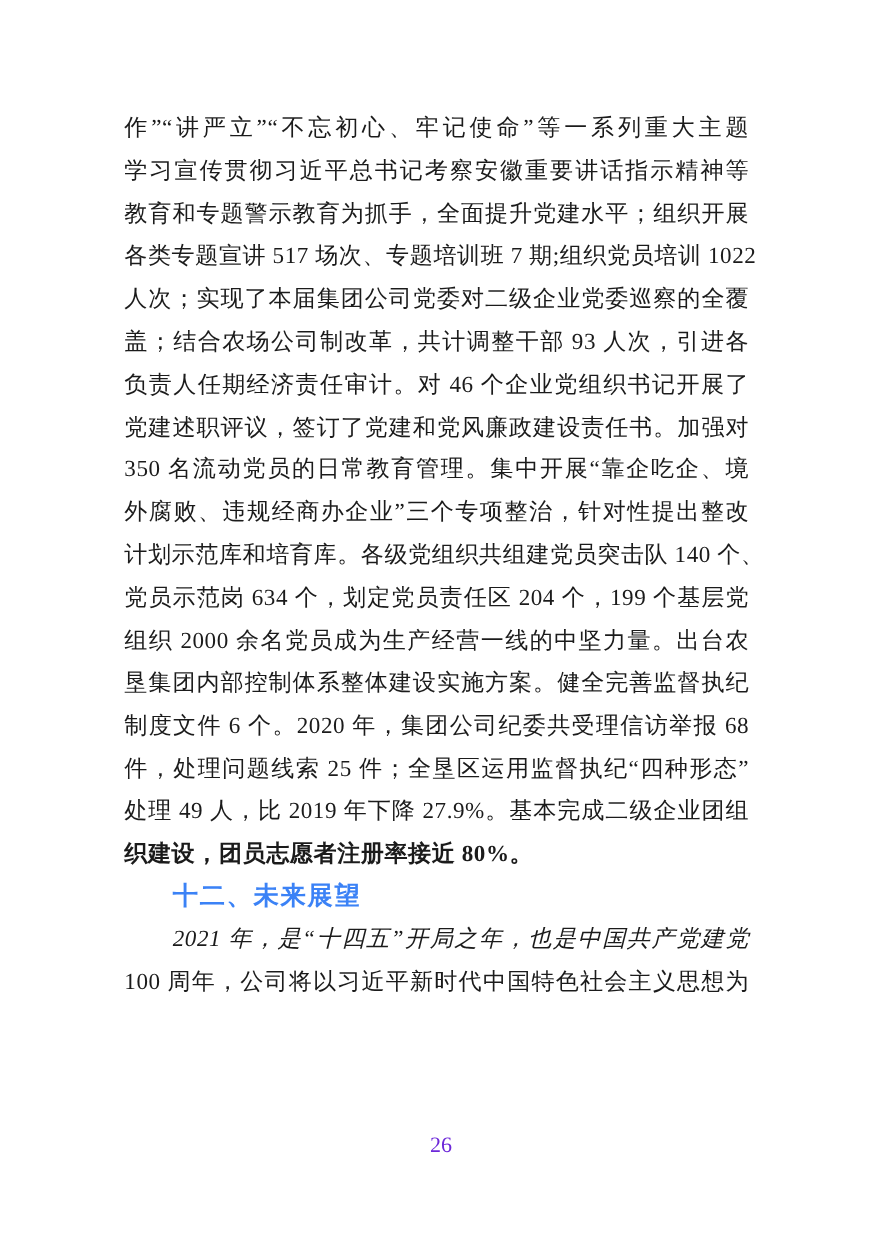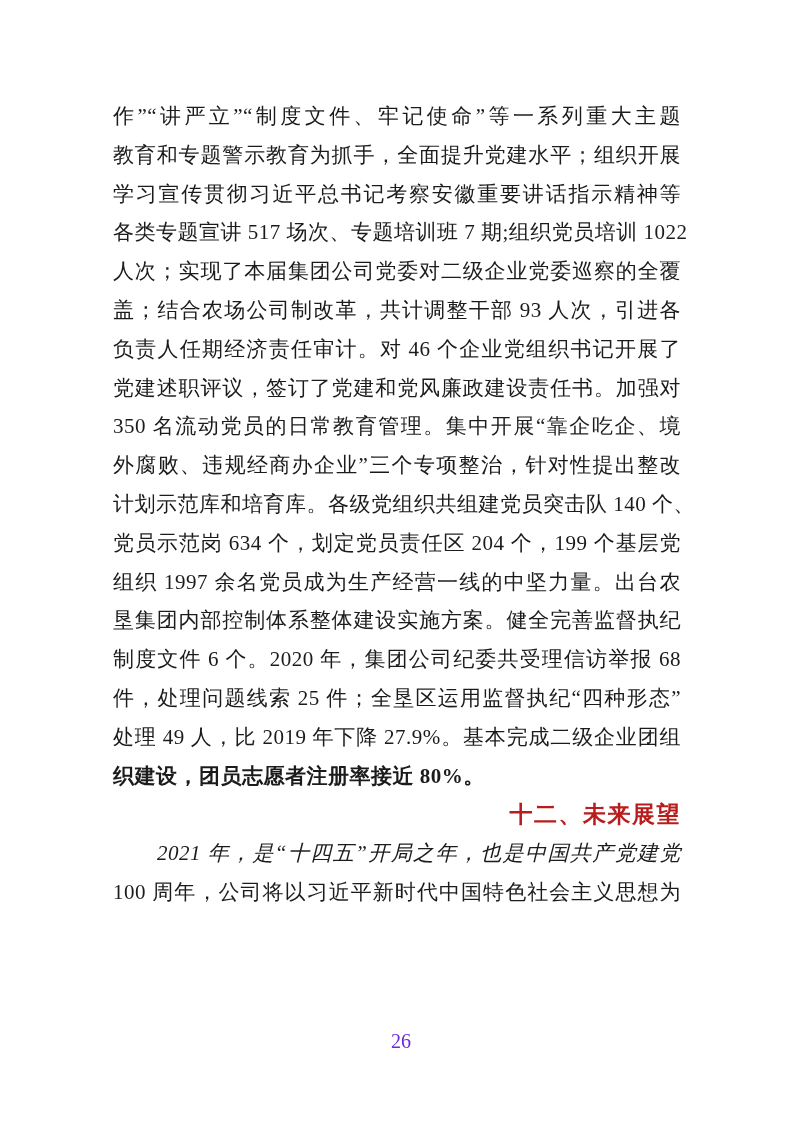--- a/index.html
+++ b/index.html
@@ -41,52 +41,51 @@
     font-style: italic;
   }
   .heading {
     height: 39px;
     line-height: 39px;
     padding-left: 44px;
     font-family: "Liberation Sans", "DejaVu Sans", sans-serif;
     font-weight: 700;
     font-size: 23px;
     letter-spacing: 1.5px;
-    color: #b91c1c;
+    color: #3b82f6;
     white-space: nowrap;
-    text-align: right;
   }
   .page-number {
     position: absolute;
     top: 1030px;
     left: 4px;
     width: 100%;
     text-align: center;
     font-size: 20px;
     color: #6d28d9;
   }
 </style>
 </head>
 <body>
 
 <div class="page">
   <div class="text-block">
-    <div class="line">作”“讲严立”“制度文件、牢记使命”等一系列重大主题</div>
+    <div class="line">作”“讲严立”“不忘初心、牢记使命”等一系列重大主题</div>
+    <div class="line">学习宣传贯彻习近平总书记考察安徽重要讲话指示精神等</div>
     <div class="line">教育和专题警示教育为抓手，全面提升党建水平；组织开展</div>
-    <div class="line">学习宣传贯彻习近平总书记考察安徽重要讲话指示精神等</div>
     <div class="line">各类专题宣讲 517 场次、专题培训班 7 期;组织党员培训 1022</div>
     <div class="line">人次；实现了本届集团公司党委对二级企业党委巡察的全覆</div>
     <div class="line">盖；结合农场公司制改革，共计调整干部 93 人次，引进各</div>
     <div class="line">负责人任期经济责任审计。对 46 个企业党组织书记开展了</div>
     <div class="line">党建述职评议，签订了党建和党风廉政建设责任书。加强对</div>
     <div class="line">350 名流动党员的日常教育管理。集中开展“靠企吃企、境</div>
     <div class="line">外腐败、违规经商办企业”三个专项整治，针对性提出整改</div>
     <div class="line">计划示范库和培育库。各级党组织共组建党员突击队 140 个、</div>
     <div class="line">党员示范岗 634 个，划定党员责任区 204 个，199 个基层党</div>
-    <div class="line">组织 1997 余名党员成为生产经营一线的中坚力量。出台农</div>
+    <div class="line">组织 2000 余名党员成为生产经营一线的中坚力量。出台农</div>
     <div class="line">垦集团内部控制体系整体建设实施方案。健全完善监督执纪</div>
     <div class="line">制度文件 6 个。2020 年，集团公司纪委共受理信访举报 68</div>
     <div class="line">件，处理问题线索 25 件；全垦区运用监督执纪“四种形态”</div>
     <div class="line">处理 49 人，比 2019 年下降 27.9%。基本完成二级企业团组</div>
     <div class="line para-end">织建设，团员志愿者注册率接近 80%。</div>
     <div class="heading">十二、未来展望</div>
     <div class="line indent">2021 年，是“十四五”开局之年，也是中国共产党建党</div>
     <div class="line">100 周年，公司将以习近平新时代中国特色社会主义思想为</div>
   </div>
   <div class="page-number">26</div>

